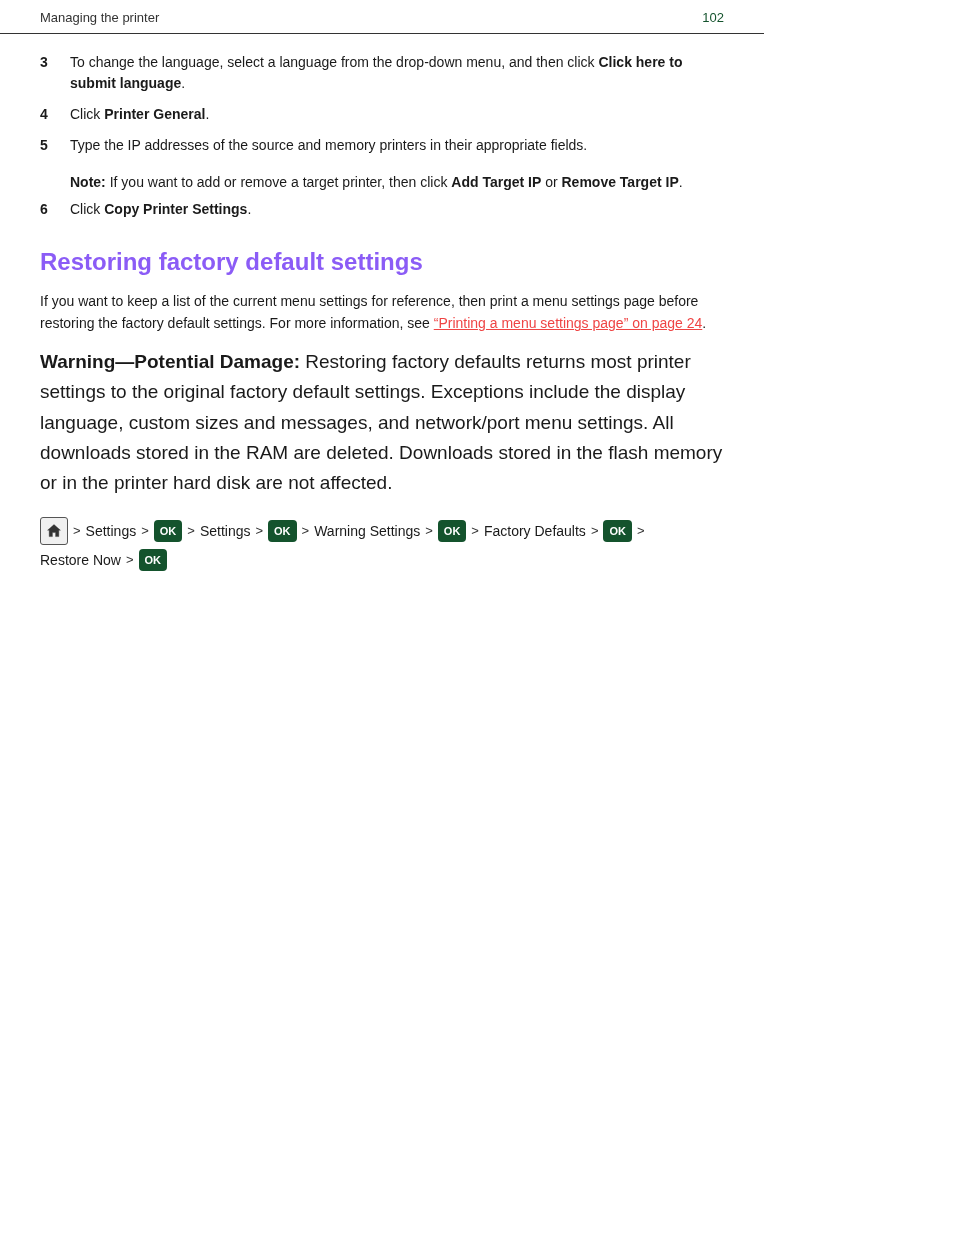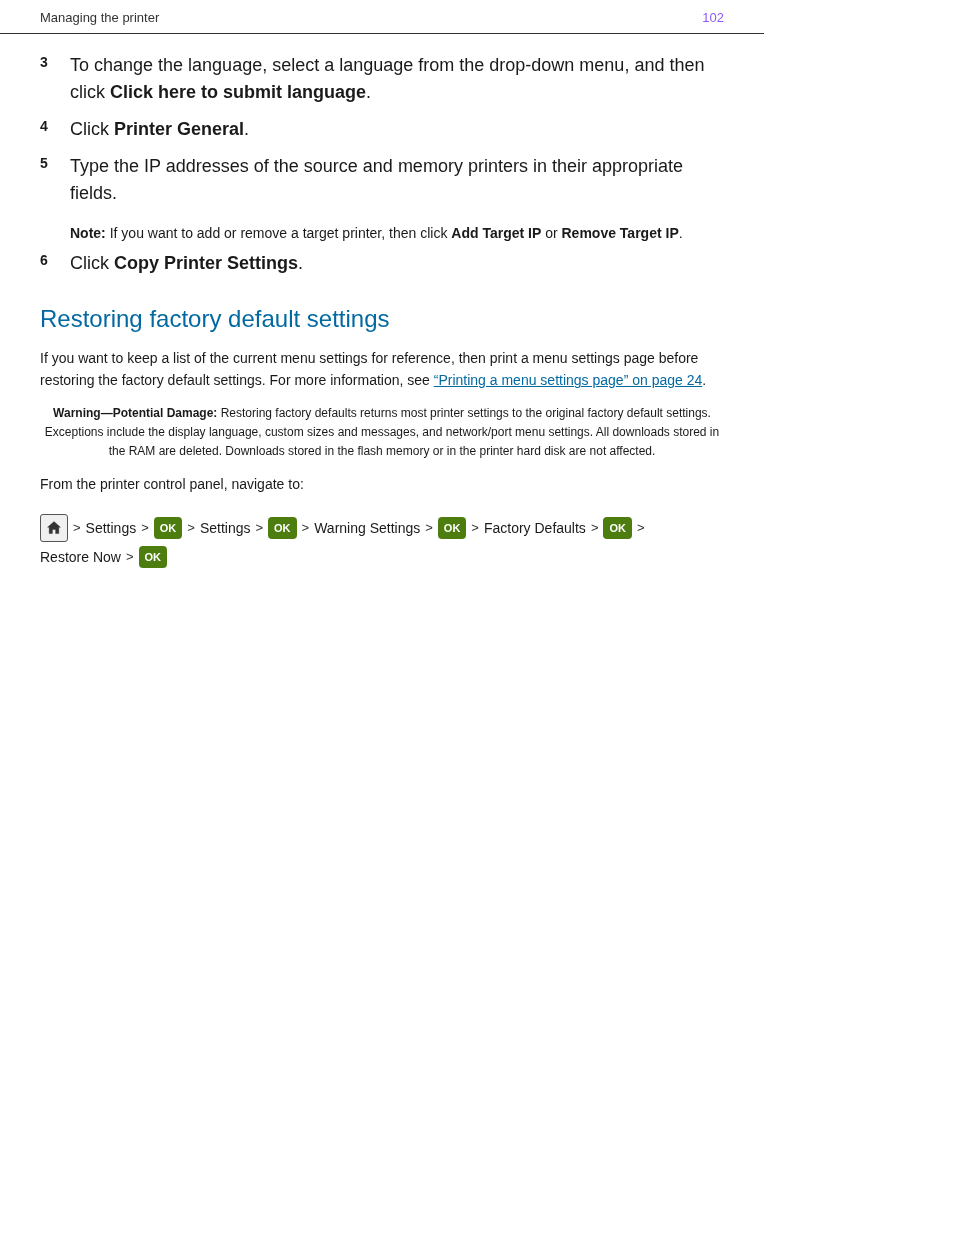--- a/index.html
+++ b/index.html
@@ -33,78 +33,76 @@
       margin-bottom: 18px;
     }
 
     .header-title {
       font-size: 13px;
       color: #333;
     }
 
     .header-page {
       font-size: 13px;
-      color: #8b5cf6;
+      color: #14532d;
     }
 
     .content {
       padding: 0 40px 40px 40px;
     }
 
     .numbered-item {
       display: flex;
       margin-bottom: 10px;
       line-height: 1.5;
     }
 
     .num {
       font-weight: bold;
       min-width: 30px;
       font-size: 14px;
     }
 
     .item-text {
-      font-size: 18px;
+      font-size: 14px;
       line-height: 1.5;
     }
 
     .item-text b {
       font-weight: bold;
     }
 
     .note-block {
       margin: 16px 0 6px 30px;
       font-size: 14px;
       line-height: 1.5;
     }
 
     .section-heading {
       font-size: 24px;
-      font-weight: normal;
+      font-weight: bold;
       margin: 28px 0 14px 0;
-      color: #0369a1;
+      color: #8b5cf6;
     }
 
     .body-para {
       font-size: 14px;
       line-height: 1.6;
       margin-bottom: 12px;
       color: #1a1a1a;
     }
 
     .body-para a {
-      color: #0369a1;
+      color: #ef4444;
       text-decoration: underline;
     }
 
     .warning-para {
-      font-size: 12px;
+      font-size: 19px;
       line-height: 1.6;
-      margin-bottom: 12px;
-      text-align: center;
     }
 
     .nav-path {
       display: flex;
       align-items: center;
       flex-wrap: wrap;
       gap: 4px;
       margin-top: 18px;
       font-size: 14px;
     }
@@ -117,21 +115,21 @@
       height: 28px;
       border: 1.5px solid #555;
       border-radius: 3px;
       background: #f0f0f0;
     }
 
     .ok-badge {
       display: inline-flex;
       align-items: center;
       justify-content: center;
-      background: #4d7c0f;
+      background: #14532d;
       color: #ffffff;
       font-size: 11px;
       font-weight: bold;
       border-radius: 4px;
       padding: 2px 6px;
       min-width: 28px;
       height: 22px;
     }
 
     .nav-label {
@@ -193,21 +191,20 @@
 
     <p class="body-para">
       If you want to keep a list of the current menu settings for reference, then print a menu settings page before restoring the factory default settings. For more information, see <a href="#">“Printing a menu settings page” on page 24</a>.
     </p>
 
 
     <p class="warning-para">
       <b>Warning—Potential Damage:</b> Restoring factory defaults returns most printer settings to the original factory default settings. Exceptions include the display language, custom sizes and messages, and network/port menu settings. All downloads stored in the RAM are deleted. Downloads stored in the flash memory or in the printer hard disk are not affected.
     </p>
 
-    <p class="body-para">From the printer control panel, navigate to:</p>
 
     <div class="nav-path">
 
       <span class="nav-home-icon">
         <svg width="16" height="16" viewBox="0 0 20 20" fill="none" xmlns="http://www.w3.org/2000/svg">
           <path d="M10 2L2 9H4V17H8V12H12V17H16V9H18L10 2Z" fill="#333" stroke="#333" stroke-width="0.5"></path>
         </svg>
       </span>
 
       <span class="nav-arrow">&gt;</span>

